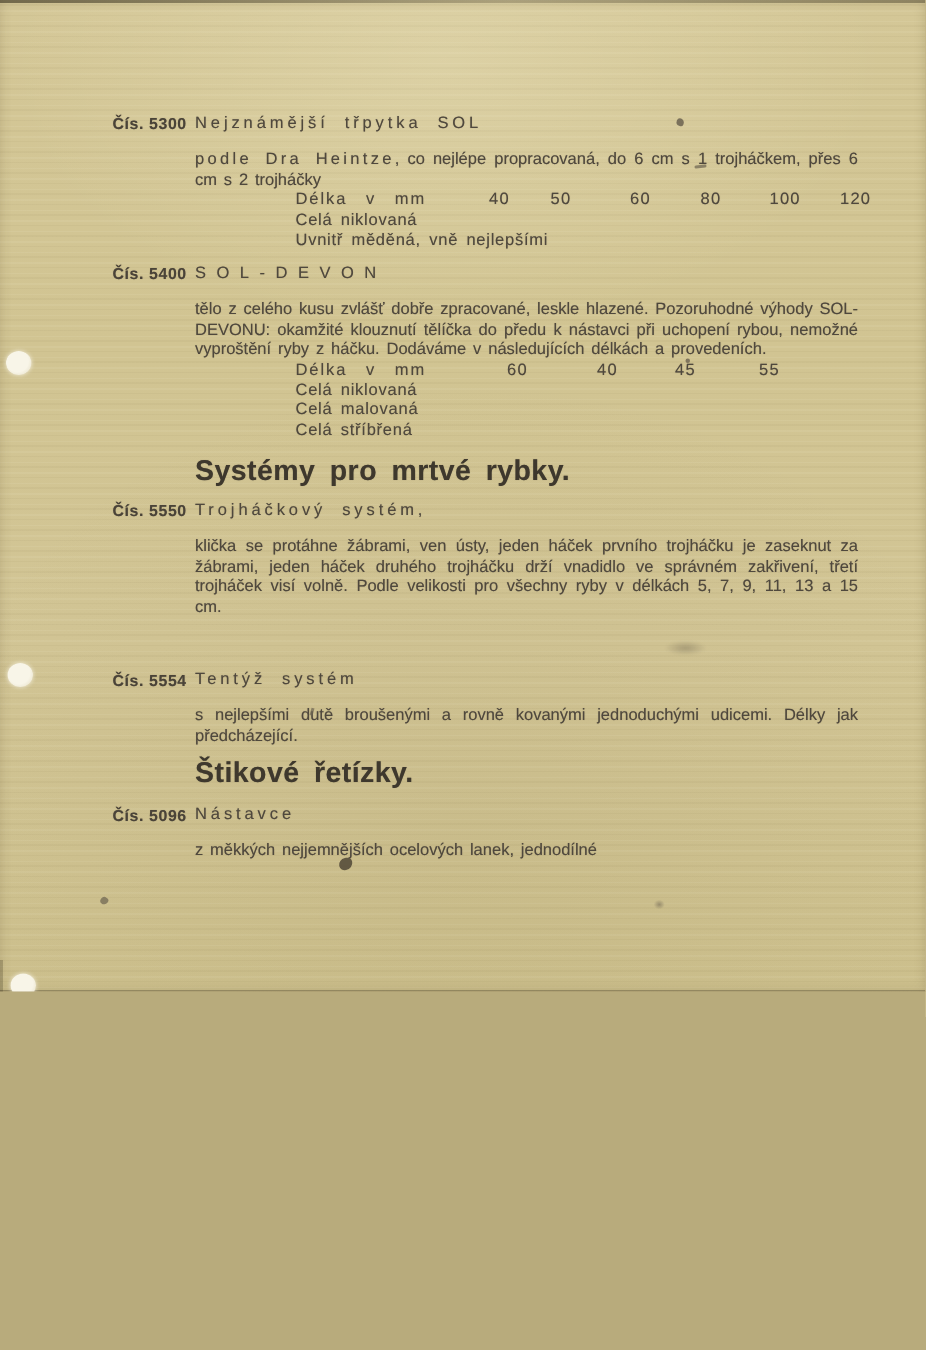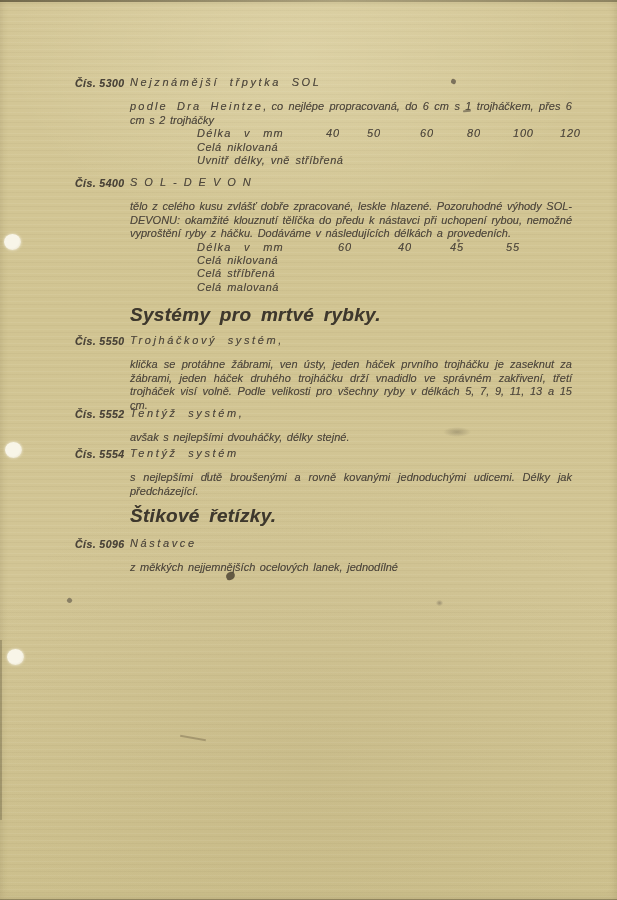--- a/index.html
+++ b/index.html
@@ -1,32 +1,31 @@
 <!DOCTYPE html>
 <html><head>
 <meta charset="utf-8">
 <style>
   * { margin:0; padding:0; box-sizing:border-box; }
   html,body { width:617px; height:900px; }
   body { font-family:"Liberation Sans", sans-serif; background:#b8ab7c; }
 
   .page {
-    position:relative; width:617px; height:900px; overflow:hidden;
+    position:relative; width:617px; height:661px; overflow:hidden;
     background-color:#d0c392;
     background-image:
       radial-gradient(ellipse 420px 260px at 48% 6%, rgba(255,250,222,0.20), rgba(255,250,222,0) 70%),
       radial-gradient(ellipse 500px 420px at 50% 85%, rgba(120,104,58,0.07), rgba(120,104,58,0) 75%),
       repeating-linear-gradient(180deg,
         rgba(255,252,232,0.07) 0px, rgba(255,252,232,0.07) 1px,
         rgba(0,0,0,0) 1px, rgba(0,0,0,0) 3px,
         rgba(110,95,52,0.05) 3px, rgba(110,95,52,0.05) 4px,
         rgba(0,0,0,0) 4px, rgba(0,0,0,0) 7px),
       linear-gradient(180deg, #d4c797 0%, #d1c492 35%, #d2c595 65%, #cdc08d 100%);
     box-shadow: inset 0 0 8px rgba(70,58,30,0.18);
-    font-style: italic;
   }
   .edge-top { position:absolute; left:0; top:0; width:100%; height:2px;
     background:linear-gradient(90deg, rgba(42,36,20,0.55), rgba(42,36,20,0.22) 55%, rgba(42,36,20,0.38)); }
   .edge-bottom { position:absolute; left:0; bottom:0; width:100%; height:1px; background:rgba(42,36,20,0.30); }
   .edge-left { position:absolute; left:0; top:640px; width:2px; height:180px; background:rgba(42,36,20,0.22); }
 
   .hole { position:absolute; width:17px; height:16px; border-radius:50%;
     background:radial-gradient(circle at 45% 42%, #f8f5e8 55%, #ece6d0 80%, rgba(214,203,160,0.25) 100%);
     box-shadow:0 0 3px rgba(246,242,226,0.9); }
 
@@ -87,59 +86,52 @@
       <div class="sizerow t1">
         <span class="lbl">Délka v mm</span>
         <span class="v v1">40</span>
         <span class="v v2">50</span>
         <span class="v v3">60</span>
         <span class="v v4">80</span>
         <span class="v v5">100</span>
         <span class="v v6">120</span>
       </div>
       <div class="variant">Celá niklovaná</div>
-      <div class="variant">Uvnitř délky, vně stříbřená</div>
+      <div class="variant">Uvnitř měděná, vně nejlepšími</div>
     </div>
   </section>
 
   <section class="entry" style="top:176px;">
     <div class="num">Čís. 5400</div>
     <div class="content">
       <div class="title xwide">SOL-DEVON</div>
       <p class="para">tělo z celého kusu zvlášť dobře zpracované, leskle hlazené. Pozoruhodné výhody SOL-DEVONU: okamžité klouznutí tělíčka do předu k nástavci při uchopení rybou, nemožné vyproštění ryby z háčku. Dodáváme v následujících délkách a provedeních.</p>
       <div class="sizerow t2">
         <span class="lbl">Délka v mm</span>
         <span class="v v1">60</span>
         <span class="v v2">40</span>
         <span class="v v3">45</span>
         <span class="v v4">55</span>
       </div>
       <div class="variant">Celá niklovaná</div>
+      <div class="variant">Celá malovaná</div>
       <div class="variant">Celá stříbřená</div>
-      <div class="variant">Celá malovaná</div>
     </div>
   </section>
 
   <h2 class="heading" style="top:303px;text-align:center;">Systémy pro mrtvé rybky.</h2>
 
   <section class="entry" style="top:334px;">
     <div class="num">Čís. 5550</div>
     <div class="content">
       <div class="title">Trojháčkový systém,</div>
       <p class="para">klička se protáhne žábrami, ven ústy, jeden háček prvního trojháčku je zaseknut za žábrami, jeden háček druhého trojháčku drží vnadidlo ve správném zakřivení, třetí trojháček visí volně. Podle velikosti pro všechny ryby v délkách 5, 7, 9, 11, 13 a 15 cm.</p>
     </div>
   </section>
 
-  <section class="entry" style="top:407px;">
-    <div class="num">Čís. 5552</div>
-    <div class="content">
-      <div class="title">Tentýž systém,</div>
-      <p class="para">avšak s nejlepšími dvouháčky, délky stejné.</p>
-    </div>
-  </section>
 
   <section class="entry" style="top:447px;">
     <div class="num">Čís. 5554</div>
     <div class="content">
       <div class="title">Tentýž systém</div>
       <p class="para">s nejlepšími dutě broušenými a rovně kovanými jednoduchými udicemi. Délky jak předcházející.</p>
     </div>
   </section>
 
   <h2 class="heading" style="top:504px;">Štikové řetízky.</h2>

